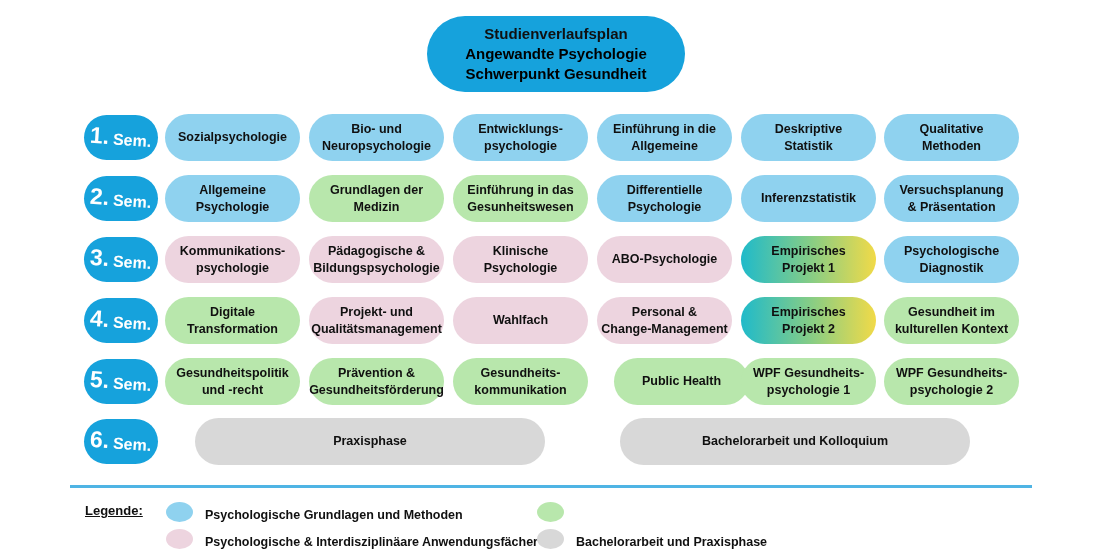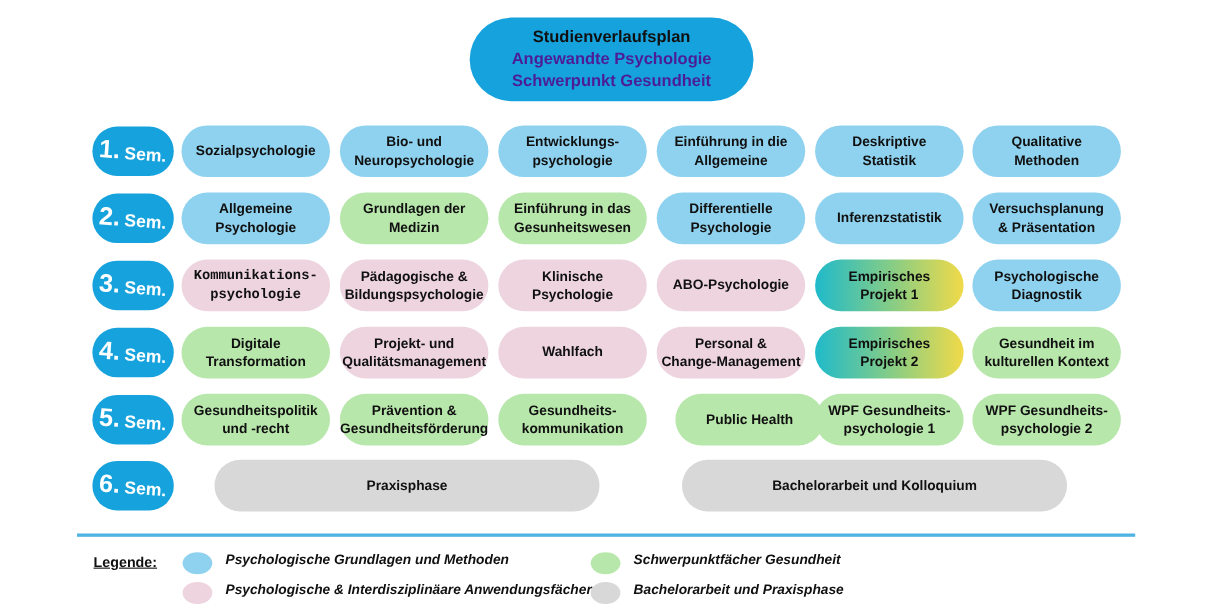--- a/index.html
+++ b/index.html
@@ -20,21 +20,21 @@
     background: #16A2DC;
     border-radius: 38px;
     display: flex; flex-direction: column;
     align-items: center; justify-content: center;
     text-align: center;
     line-height: 20px;
     font-weight: bold;
     font-size: 15px;
   }
   .title-l1 { color: #101010; }
-  .title-l2, .title-l3 { color: #4c1d95; }
+  .title-l2, .title-l3 { color: #000000; }
 
   
   .row { position: absolute; left: 0; width: 1111px; height: 48px; }
   .sem-label {
     position: absolute;
     left: 84px; top: 1px;
     width: 74px; height: 45px;
     background: #16A2DC;
     border-radius: 23px;
     display: flex; align-items: center; justify-content: center;
@@ -78,23 +78,22 @@
   }
   .legend-heading {
     position: absolute;
     left: 85px; top: 503px;
     font-size: 13px; font-weight: bold;
     text-decoration: underline;
     color: #101010;
   }
   .legend-item {
     position: absolute;
-    display: flex; align-items: flex-start; gap: 12px;
+    display: flex; align-items: flex-end; gap: 12px;
     height: 20px;
-    font-style: italic;
   }
   .legend-dot {
     width: 27px; height: 20px;
     border-radius: 50%;
     flex: 0 0 auto;
   }
   .legend-label {
     font-size: 12.5px; font-weight: bold;
     color: #101010;
     white-space: nowrap;
@@ -150,21 +149,21 @@
         <div class="pill cat-blue" style="left: 884px; width: 135px;">Versuchsplanung
 &amp; Präsentation</div>
       </div>
       <div class="row" style="top: 236px;">
         <div class="sem-label">
           <div class="sem-inner">
             <span class="sem-num">3.</span>
             <span class="sem-word">Sem.</span>
           </div>
         </div>
-        <div class="pill cat-pink" style="left: 165px; width: 135px; font-family: Liberation Mono, monospace;">Kommunikations-
+        <div class="pill cat-pink" style="left: 165px; width: 135px;">Kommunikations-
 psychologie</div>
         <div class="pill cat-pink" style="left: 309px; width: 135px;">Pädagogische &amp;
 Bildungspsychologie</div>
         <div class="pill cat-pink" style="left: 453px; width: 135px;">Klinische Psychologie</div>
         <div class="pill cat-pink" style="left: 597px; width: 135px;">ABO-Psychologie</div>
         <div class="pill cat-gradient" style="left: 741px; width: 135px;">Empirisches
 Projekt 1</div>
         <div class="pill cat-blue" style="left: 884px; width: 135px;">Psychologische
 Diagnostik</div>
       </div>
@@ -225,21 +224,20 @@
       <div class="legend-item" style="left: 166px; top: 502px;">
         <span class="legend-dot cat-blue"></span>
         <span class="legend-label">Psychologische Grundlagen und Methoden</span>
       </div>
       <div class="legend-item" style="left: 166px; top: 529px;">
         <span class="legend-dot cat-pink"></span>
         <span class="legend-label">Psychologische &amp; Interdisziplinäare Anwendungsfächer</span>
       </div>
       <div class="legend-item" style="left: 537px; top: 502px;">
         <span class="legend-dot cat-green"></span>
-        <span class="legend-label">Schwerpunktfächer Gesundheit</span>
       </div>
       <div class="legend-item" style="left: 537px; top: 529px;">
         <span class="legend-dot cat-gray"></span>
         <span class="legend-label">Bachelorarbeit und Praxisphase</span>
       </div>
     </div>
 
 </div>
 
 </body></html>

